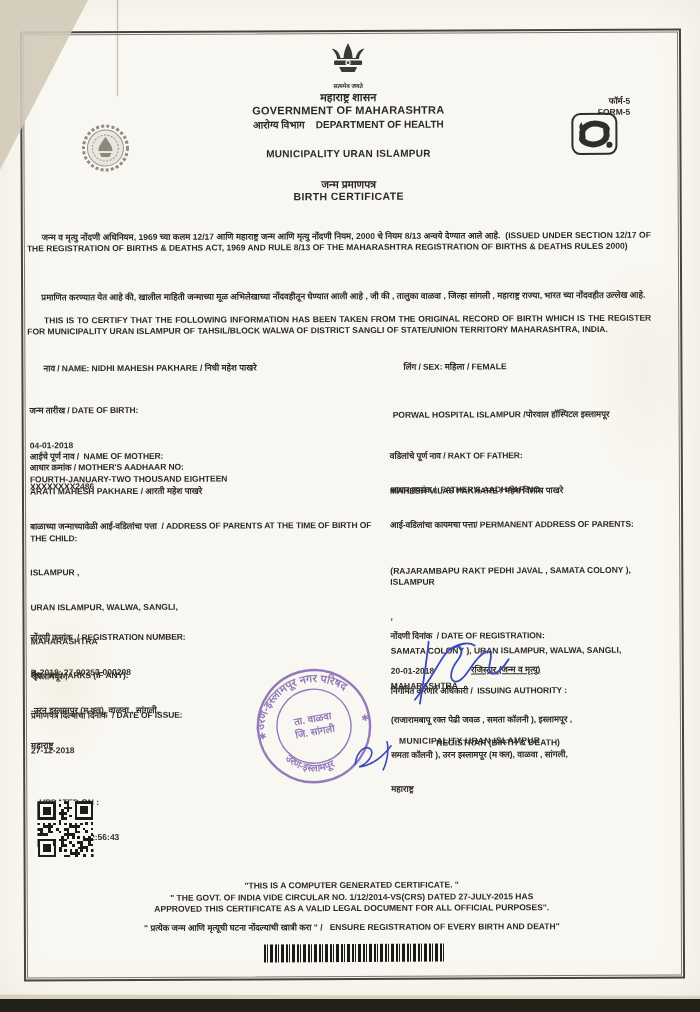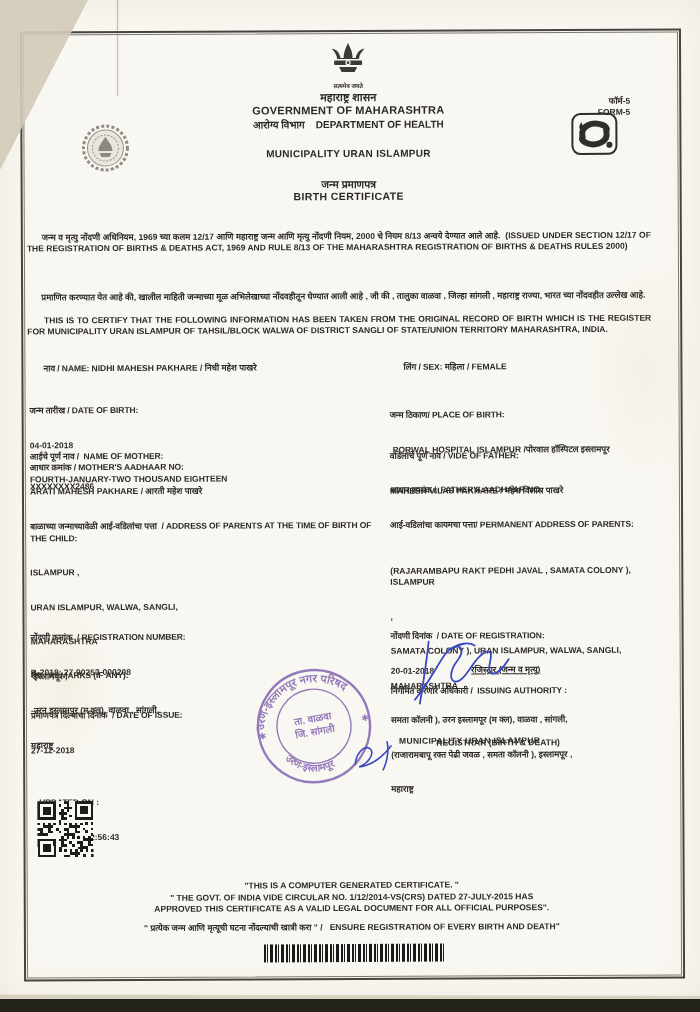--- a/index.html
+++ b/index.html
@@ -113,30 +113,29 @@
     <div class="t" style="left:390px;top:350px;width:280px;">
       <span class="lbl">लिंग / SEX:</span> <span>महिला / FEMALE</span>
     </div>
 
     <div class="t" style="left:30px;top:381px;width:350px;">
       <div class="lbl">जन्म तारीख / DATE OF BIRTH:</div>
       <div>04-01-2018</div>
       <div>FOURTH-JANUARY-TWO THOUSAND EIGHTEEN</div>
     </div>
     <div class="t" style="left:390px;top:387px;width:285px;">
-      <div class="lbl">जन्म ठिकाण/ PLACE OF BIRTH:</div>
       <div style="padding-left:3px;">PORWAL HOSPITAL ISLAMPUR /पोरवाल हॉस्पिटल इस्लामपूर</div>
     </div>
 
     <div class="t" style="left:30px;top:427px;width:350px;">
       <div class="lbl">आईचे पूर्ण नाव /  NAME OF MOTHER:</div>
       <div>ARATI MAHESH PAKHARE / आरती महेश पाखरे</div>
     </div>
     <div class="t" style="left:390px;top:428px;width:285px;">
-      <div class="lbl">वडिलांचे पूर्ण नाव / VIDE OF FATHER:</div>
+      <div class="lbl">वडिलांचे पूर्ण नाव / RAKT OF FATHER:</div>
       <div>MAHESH VILAS PAKHARE / महेश विलास पाखरे</div>
     </div>
 
     <div class="t lbl" style="left:30px;top:461px;width:350px;">आधार क्रमांक / MOTHER'S AADHAAR NO:</div>
     <div class="t" style="left:30px;top:480px;width:350px;">XXXXXXXX2486</div>
     <div class="t" style="left:390px;top:462px;width:285px;">
       <div class="lbl">आधार क्रमांक /  FATHER'S AADHAAR NO:</div>
     </div>
 
     <div class="t addr" style="left:30px;top:497px;width:348px;">
@@ -147,22 +146,22 @@
       <div style="padding-left:3px;">इस्लामपूर ,</div>
       <div style="padding-left:3px;">उरन इस्लामपूर (म क्ल), वाळवा , सांगली,</div>
       <div>महाराष्ट्र</div>
     </div>
     <div class="t addr" style="left:390px;top:497px;width:286px;">
       <div class="lbl">आई-वडिलांचा कायमचा पत्ता/ PERMANENT ADDRESS OF PARENTS:</div>
       <div style="margin-top:11px;">(RAJARAMBAPU RAKT PEDHI JAVAL , SAMATA COLONY ), ISLAMPUR</div>
       <div>,</div>
       <div>SAMATA COLONY ), URAN ISLAMPUR, WALWA, SANGLI,</div>
       <div>MAHARASHTRA</div>
+      <div>(राजारामबापू रक्त पेढी जवळ , समता कॉलनी ), इस्लामपूर ,</div>
       <div>समता कॉलनी ), उरन इस्लामपूर (म क्ल), वाळवा , सांगली,</div>
-      <div>(राजारामबापू रक्त पेढी जवळ , समता कॉलनी ), इस्लामपूर ,</div>
       <div>महाराष्ट्र</div>
     </div>
 
     <div class="t" style="left:30px;top:608px;width:350px;">
       <div class="lbl">नोंदणी क्रमांक  / REGISTRATION NUMBER:</div>
       <div>B-2018: 27-90253-000208</div>
     </div>
     <div class="t" style="left:390px;top:608px;width:285px;">
       <div class="lbl">नोंदणी दिनांक  / DATE OF REGISTRATION:</div>
       <div>20-01-2018</div>

